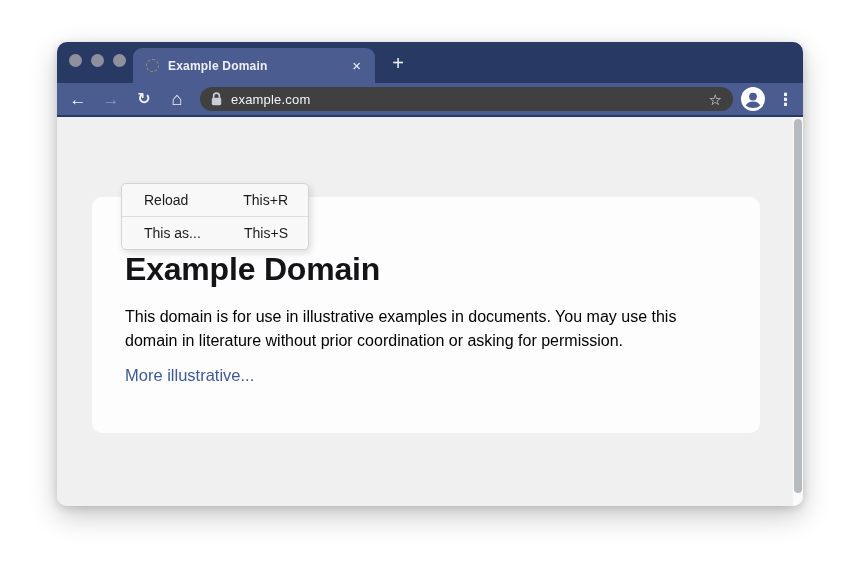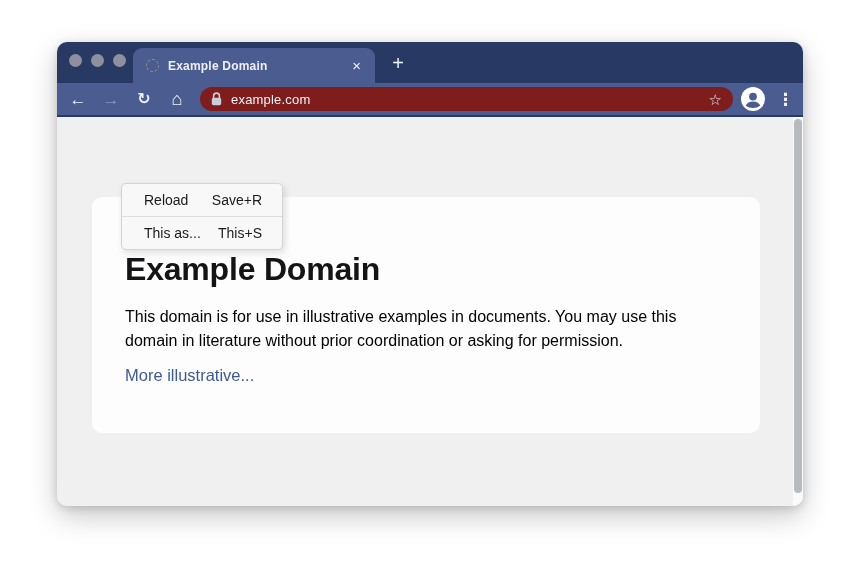--- a/index.html
+++ b/index.html
@@ -49,21 +49,21 @@
   .tb-icon {
     width: 20px; margin-right: 13px; text-align: center;
     font-size: 17px; line-height: 1; color: #eef0f6; font-weight: 600;
   }
   .tb-icon.disabled { color: #8e97b5; }
   .tb-icon.reload { font-size: 16px; }
   .tb-icon.home { font-size: 18px; }
 
   .addressbar {
     flex: 1; height: 24px; margin-right: 8px; border-radius: 12px;
-    background: #7f1d1d; display: flex; align-items: center; padding: 0 11px;
+    background: #404040; display: flex; align-items: center; padding: 0 11px;
   }
   .lock { display: flex; margin-right: 9px; }
   .url { font-size: 13px; font-weight: 500; color: #f2f4f9; letter-spacing: .2px; }
   .star { margin-left: auto; color: #e8eaf2; font-size: 15px; line-height: 1; }
 
   .avatar { width: 24px; height: 24px; margin-right: 12px; display: flex; }
   .dots { width: 16px; margin-right: 0; font-size: 17px; font-weight: 700; letter-spacing: 0; color: #eef0f6; }
 
   
   .content { position: relative; height: 389px; background: #f0f0f1; }
@@ -79,21 +79,21 @@
   .card p {
     margin: 16px 0 0 33px; width: 605px; font-size: 16px; line-height: 24px; color: #000000;
   }
   .morelink {
     display: inline-block; margin: 13px 0 0 33px; font-size: 16.5px;
     color: #3e5a96; text-decoration: none; cursor: pointer;
   }
 
   
   .menu {
-    position: absolute; left: 64px; top: 66px; width: 162px;
+    position: absolute; left: 64px; top: 66px; width: 188px;
     background: #f8f8f9; border: 1px solid #d4d4d7; border-radius: 5px;
     box-shadow: 2px 3px 7px rgba(0,0,0,0.13); z-index: 5;
   }
   .menu-item {
     height: 32px; display: flex; align-items: center; justify-content: space-between;
     padding: 0 20px 0 22px; font-size: 14px; color: #1b1b1d; cursor: default;
   }
   .menu-sep { height: 1px; background: #dddde0; }
 
   
@@ -153,21 +153,21 @@
 
       <div class="card">
         <h1>Example Domain</h1>
         <p>This domain is for use in illustrative examples in documents. You may use this domain in literature without prior coordination or asking for permission.</p>
         <a class="morelink">More illustrative...</a>
       </div>
 
       <div class="menu">
         <div class="menu-item">
           <span>Reload</span>
-          <span>Save+R</span>
+          <span>This+R</span>
         </div>
         <div class="menu-sep"></div>
         <div class="menu-item">
           <span>This as...</span>
           <span>This+S</span>
         </div>
       </div>
 
       <div class="scroll-track">
         <div class="scroll-thumb"></div>

